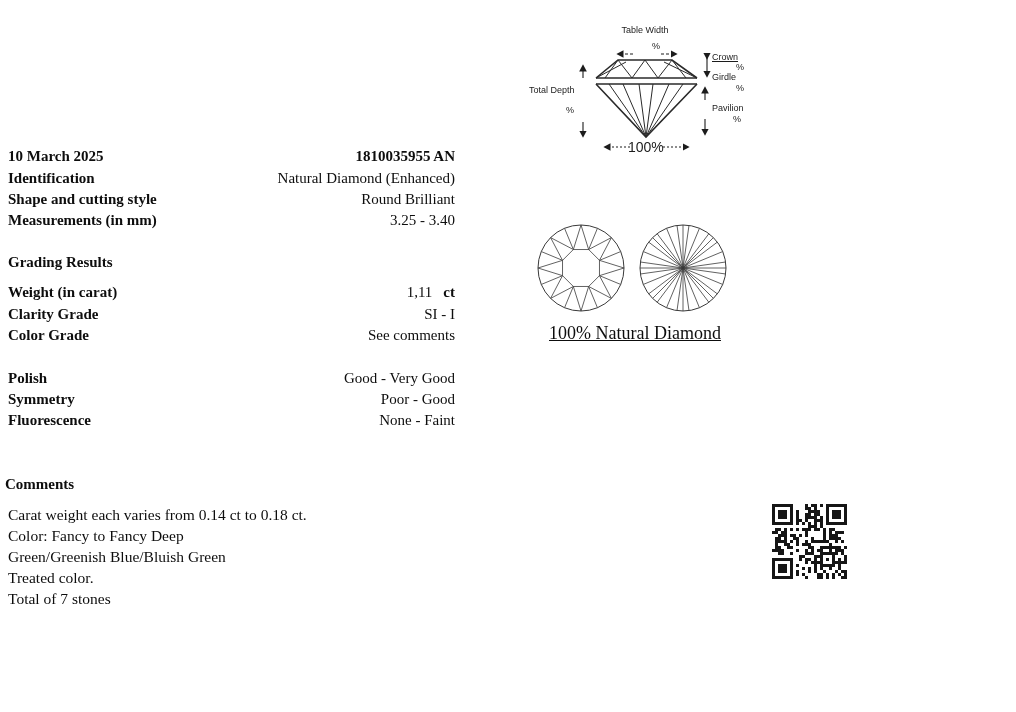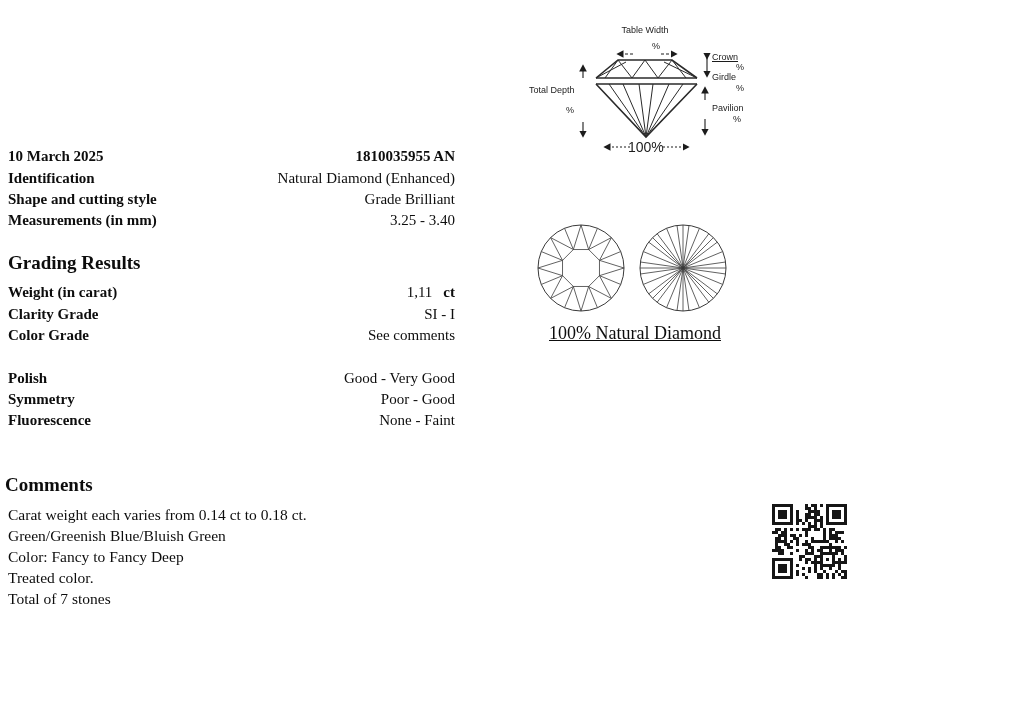--- a/index.html
+++ b/index.html
@@ -9,21 +9,21 @@
   }
   .page { position:absolute; left:0; top:0; width:888px; height:712px; background:#fff; }
 
   
   .row { position:absolute; left:8px; width:447px; font-size:15px; line-height:17px;
          display:flex; justify-content:space-between; }
   .row .lab { font-weight:bold; text-align:left; white-space:nowrap; }
   .row .val { text-align:left; white-space:nowrap; }
   .bold { font-weight:bold; }
   .unit { font-weight:bold; margin-left:11px; }
-  .heading { position:absolute; font-size:19px; font-weight:bold; line-height:21px; white-space:nowrap; }
+  .heading { position:absolute; font-size:15px; font-weight:bold; line-height:21px; white-space:nowrap; }
 
   .comments-body { position:absolute; left:8px; top:504px; width:470px;
                    font-size:15.5px; line-height:21px; }
 
   
   .side-diagram { position:absolute; left:525px; top:18px; width:230px; height:140px;
                   font-family:"Liberation Sans", sans-serif; }
   .dlab { position:absolute; font-size:9px; line-height:10px; color:#1c1c1c; white-space:nowrap; }
   .side-diagram svg { position:absolute; left:0; top:0; }
 
@@ -101,21 +101,21 @@
   <div class="row" style="top:148px;">
     <span class="lab">10 March 2025</span>
     <span class="val bold">1810035955 AN</span>
   </div>
   <div class="row" style="top:170px;">
     <span class="lab">Identification</span>
     <span class="val">Natural Diamond (Enhanced)</span>
   </div>
   <div class="row" style="top:191px;">
     <span class="lab">Shape and cutting style</span>
-    <span class="val">Grade Brilliant</span>
+    <span class="val">Round Brilliant</span>
   </div>
   <div class="row" style="top:212px;">
     <span class="lab">Measurements (in mm)</span>
     <span class="val">3.25 - 3.40</span>
   </div>
 
   <div class="heading" style="left:8px; top:252px;">Grading Results</div>
 
   <div class="row" style="top:284px;">
     <span class="lab">Weight (in carat)</span>
@@ -138,22 +138,22 @@
     <span class="val">Poor - Good</span>
   </div>
   <div class="row" style="top:412px;">
     <span class="lab">Fluorescence</span>
     <span class="val">None - Faint</span>
   </div>
 
   <div class="heading" style="left:5px; top:474px;">Comments</div>
   <div class="comments-body">
     <div>Carat weight each varies from 0.14 ct to 0.18 ct.</div>
+    <div>Color: Fancy to Fancy Deep</div>
     <div>Green/Greenish Blue/Bluish Green</div>
-    <div>Color: Fancy to Fancy Deep</div>
     <div>Treated color.</div>
     <div>Total of 7 stones</div>
   </div>
 
   <div class="stone-plot">
     <svg id="stone-svg" width="200" height="96" viewBox="0 0 200 96">
         <circle cx="46" cy="48" r="43" fill="none" stroke="#3a3a3a" stroke-width="1"></circle>
         <line x1="53.6536686473018" y1="29.522409349774264" x2="64.47759065022574" y2="40.3463313526982" stroke="#3a3a3a" stroke-width="0.8"></line>
         <line x1="53.6536686473018" y1="29.522409349774264" x2="62.455387591698866" y2="8.27318010201467" stroke="#3a3a3a" stroke-width="0.8"></line>
         <line x1="53.6536686473018" y1="29.522409349774264" x2="46" y2="5" stroke="#3a3a3a" stroke-width="0.8"></line>

